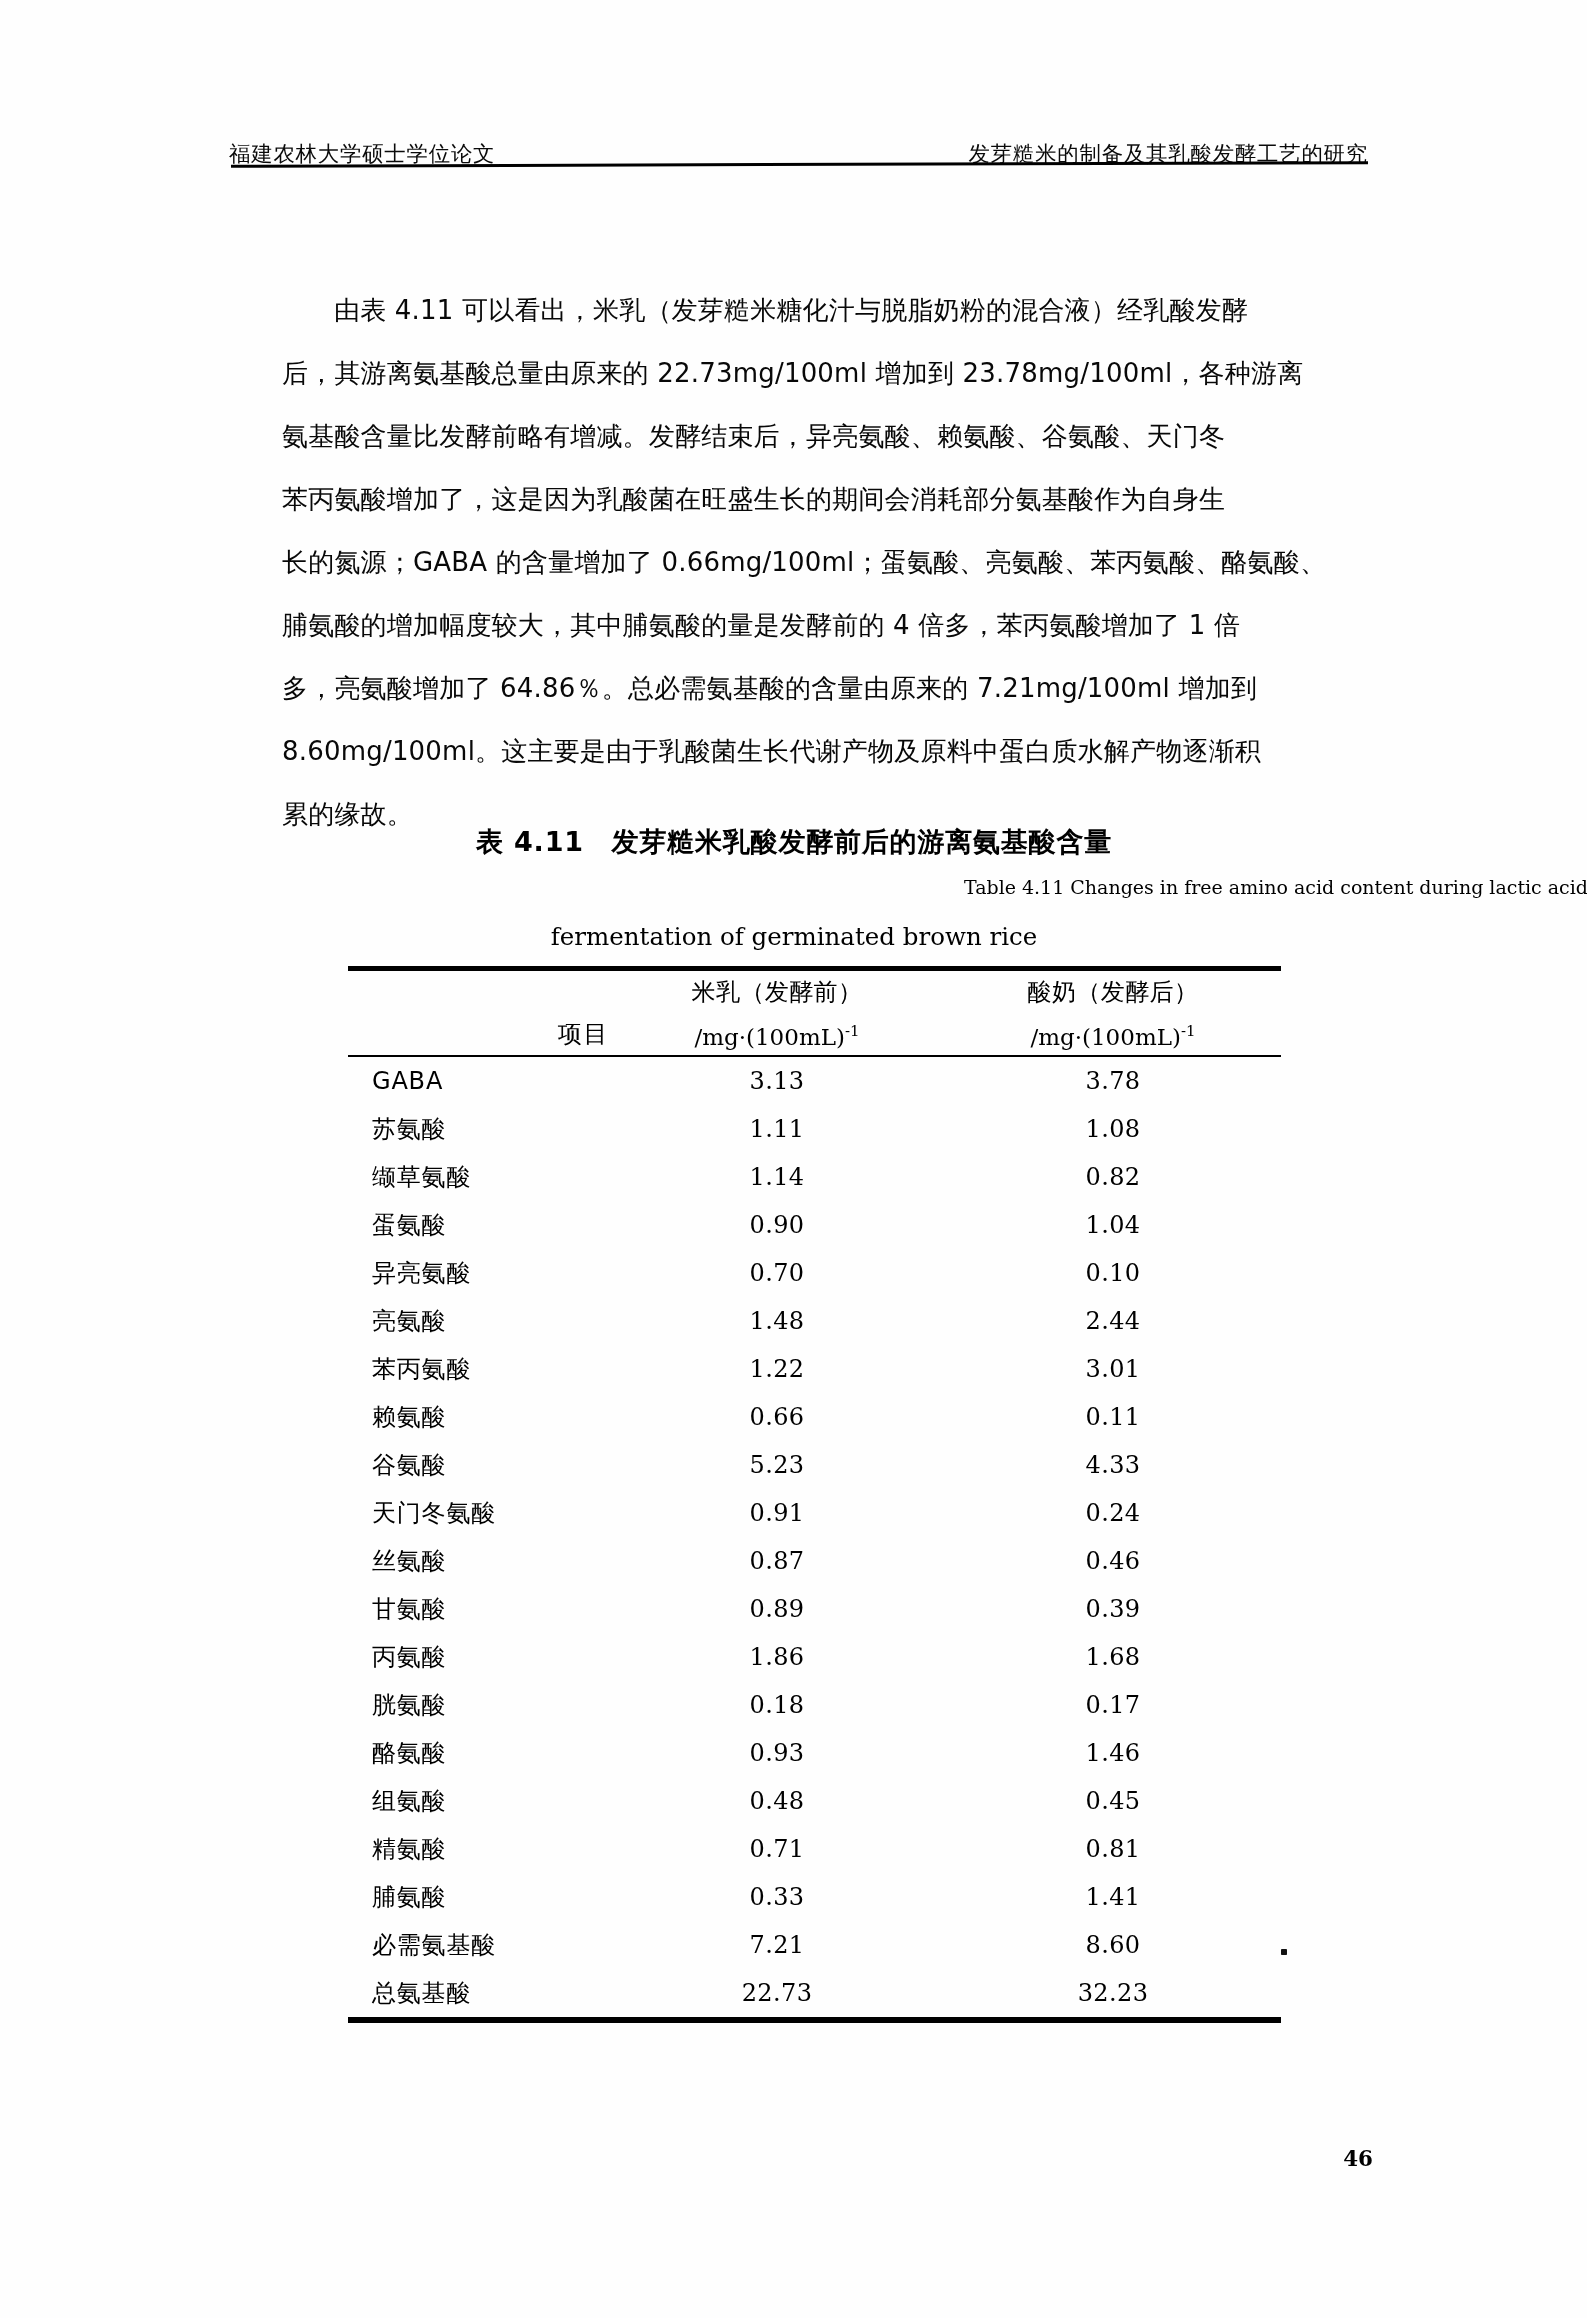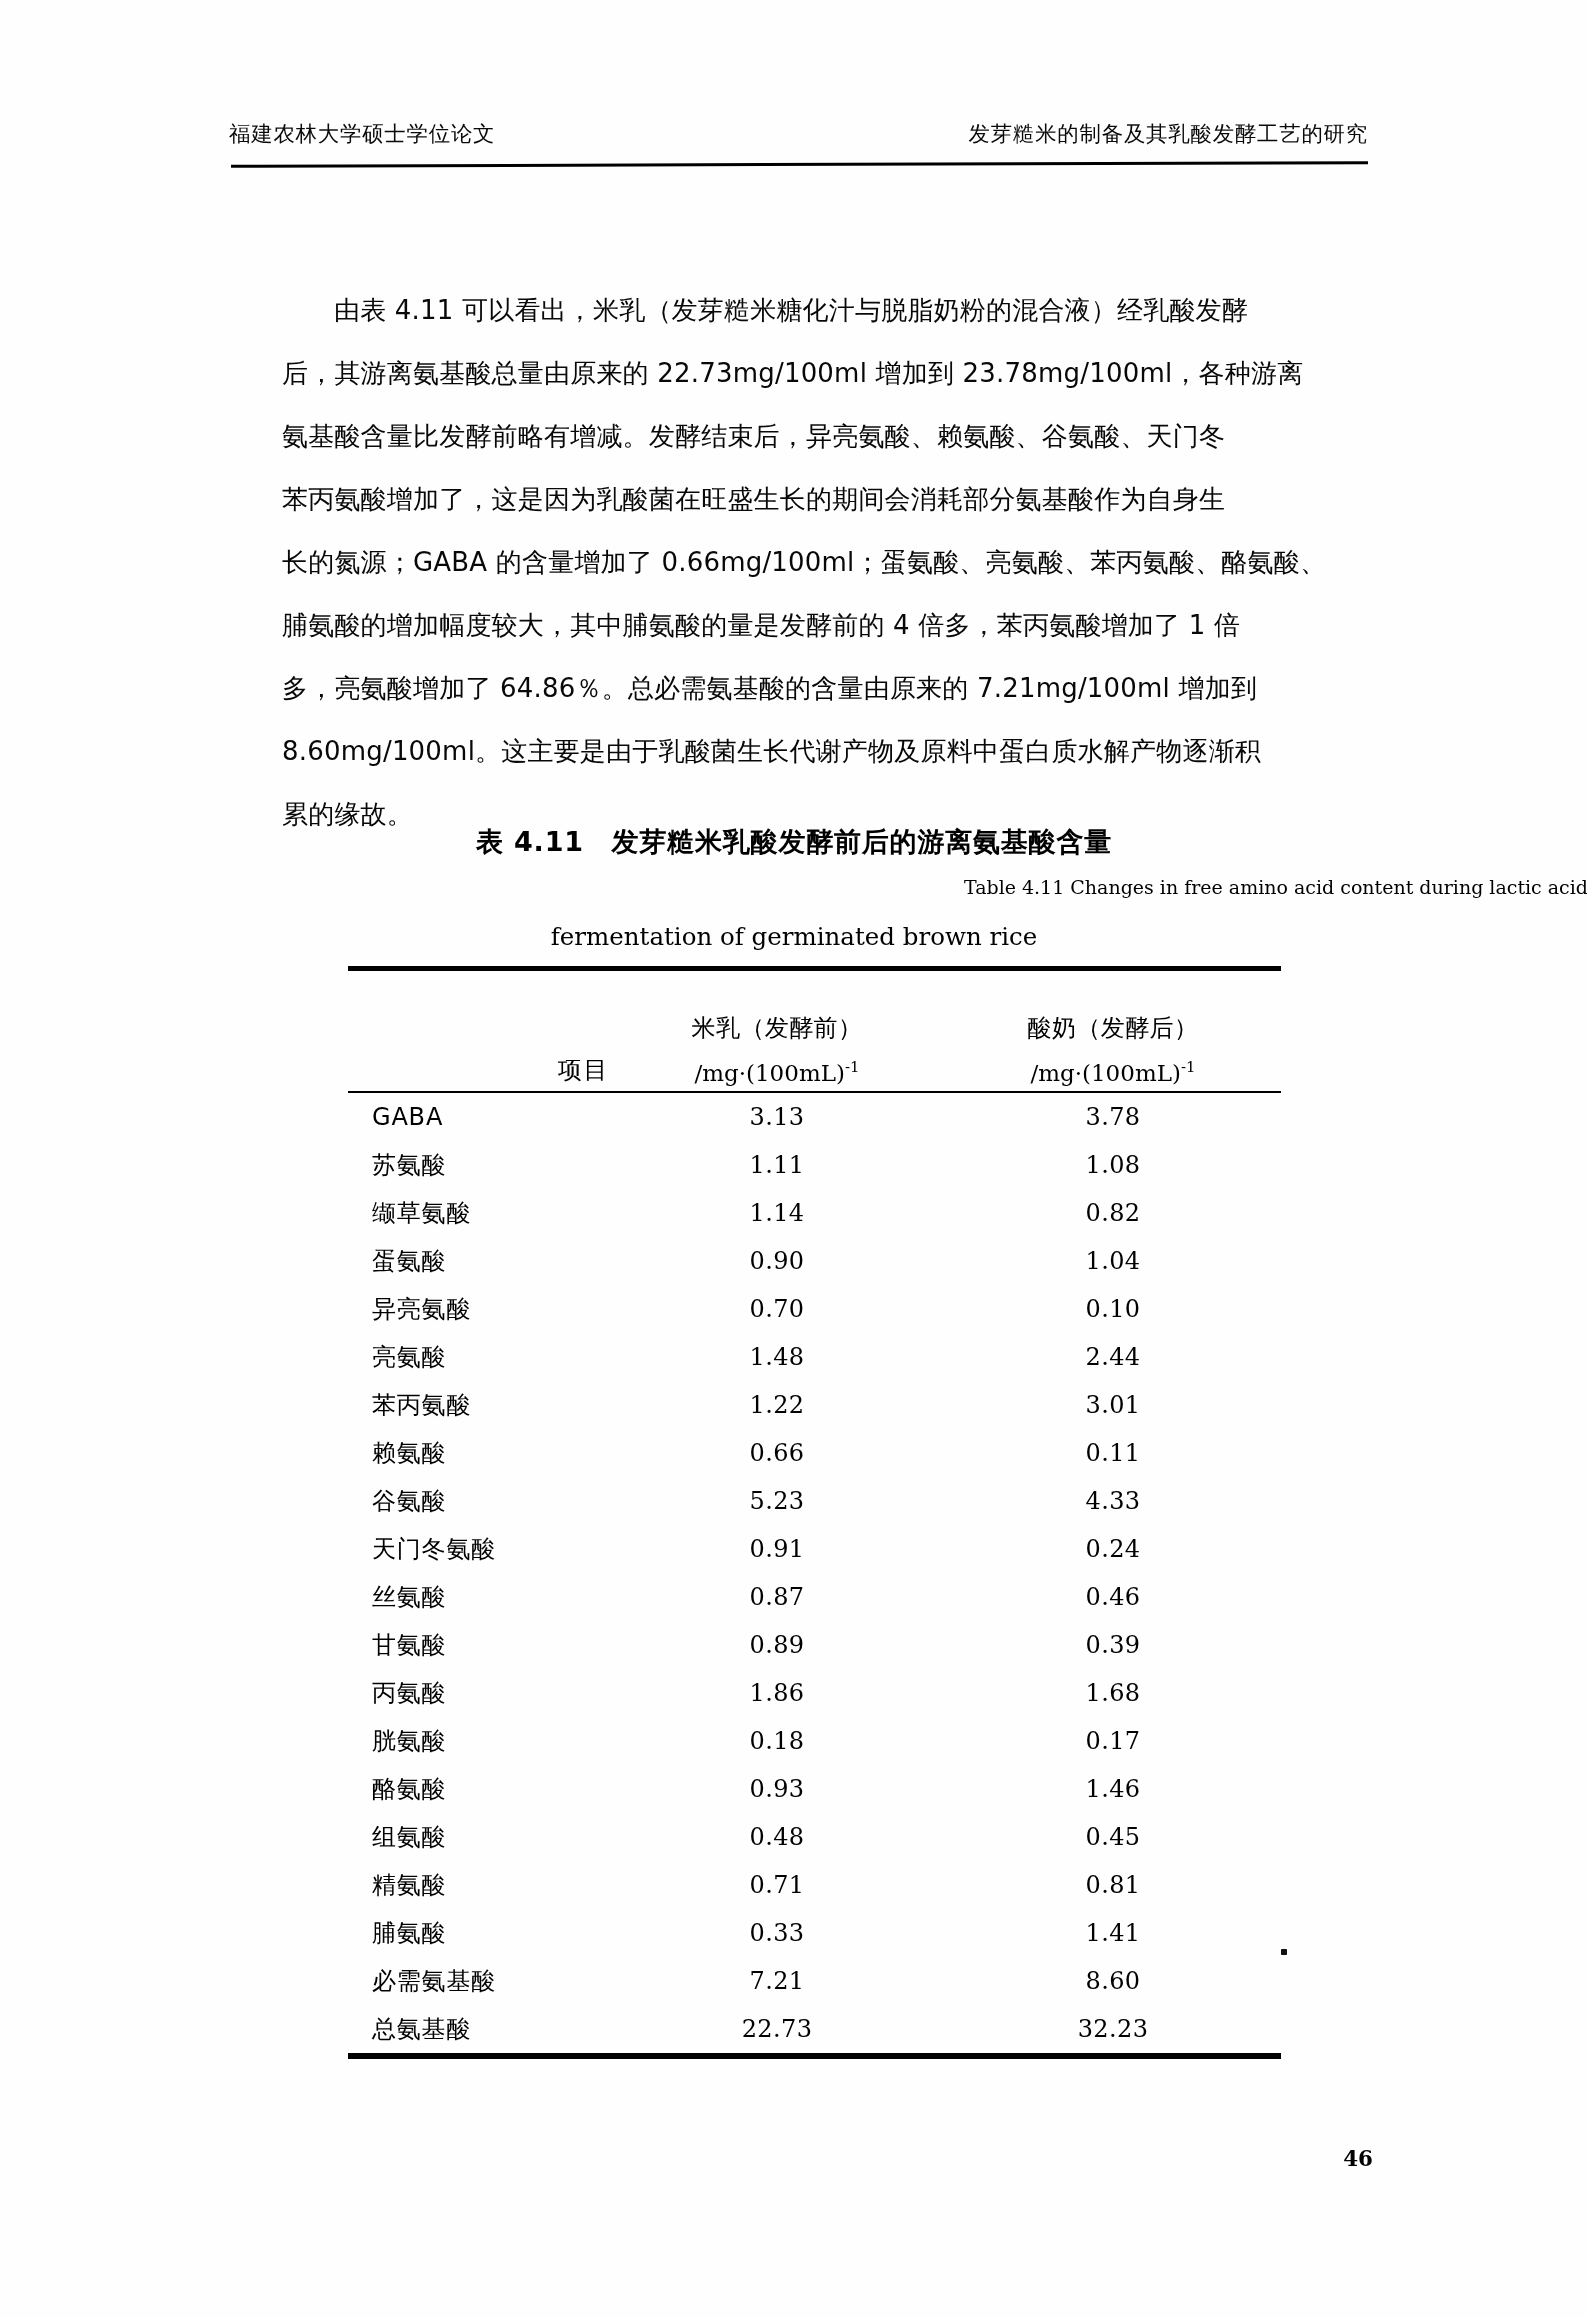--- a/index.html
+++ b/index.html
@@ -27,21 +27,21 @@
     top: 119px;
     width: 1139px;
     display: flex;
     justify-content: space-between;
     align-items: flex-end;
     font-size: 21.4px;
     font-family: "DejaVu Sans", "Liberation Sans", sans-serif;
     letter-spacing: 0.8px;
     color: #0a0a0a;
   }
-  .running-header .rh-left { white-space: nowrap; }
+  .running-header .rh-left { white-space: nowrap; margin-top: 20px; }
   .running-header .rh-right { white-space: nowrap; }
 
   .header-rule {
     position: absolute;
     left: 231px;
     top: 163px;
     width: 1137px;
     height: 3.2px;
     background: #000;
     transform: rotate(-0.18deg);
@@ -137,21 +137,21 @@
     width: 100%;
   }
 
   thead th {
     font-weight: normal;
     font-size: 24px;
     padding: 0;
     vertical-align: bottom;
   }
   .hdr-cell {
-    height: 120px;
+    height: 84px;
     display: flex;
     flex-direction: column;
     justify-content: flex-end;
     align-items: center;
     padding-bottom: 4.7px;
   }
   .hdr-cell.left-al {
     align-items: flex-end;
     padding-left: 24px;
   }

